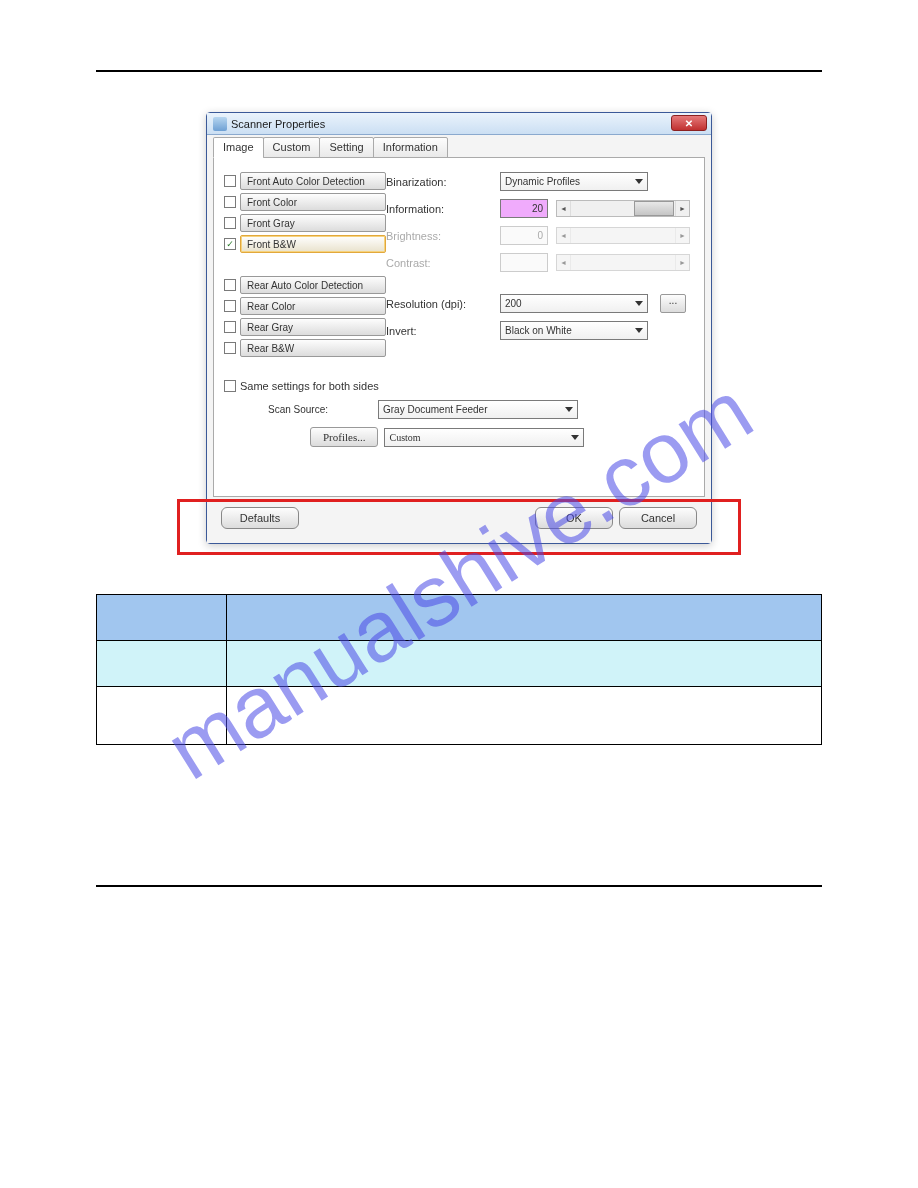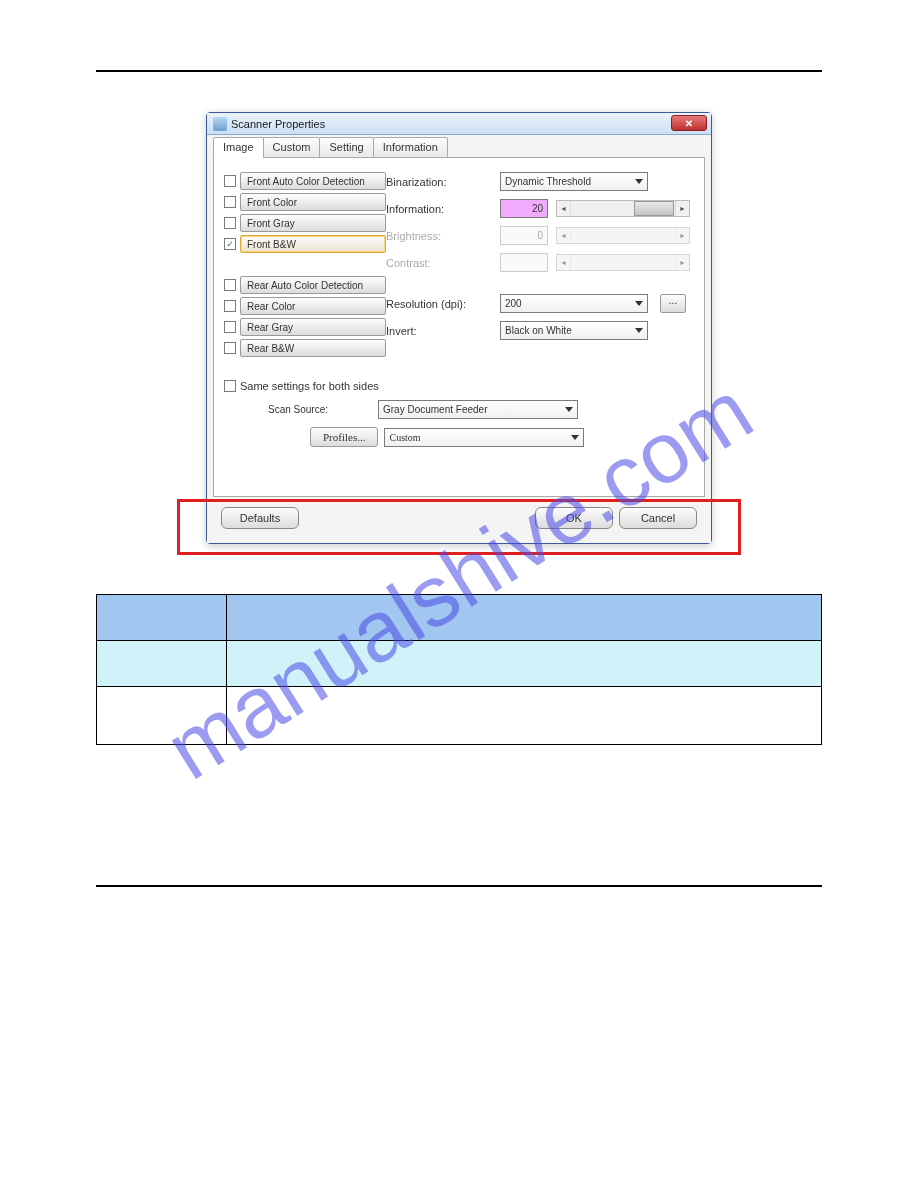--- a/index.html
+++ b/index.html
@@ -369,21 +369,21 @@
                   <span>Rear B&amp;W</span>
                 </span>
               </div>
             </div>
 
             <div class="col-right">
 
               <div class="form-row">
                 <span class="form-label">Binarization:</span>
                 <div class="combo">
-                  <span>Dynamic Threshold</span>
+                  <span>Dynamic Profiles</span>
                   <span class="caret"></span>
                 </div>
               </div>
 
               <div class="form-row">
                 <span class="form-label">Information:</span>
                 <div class="numbox">
                   <span>20</span>
                 </div>
                 <div class="slider">

